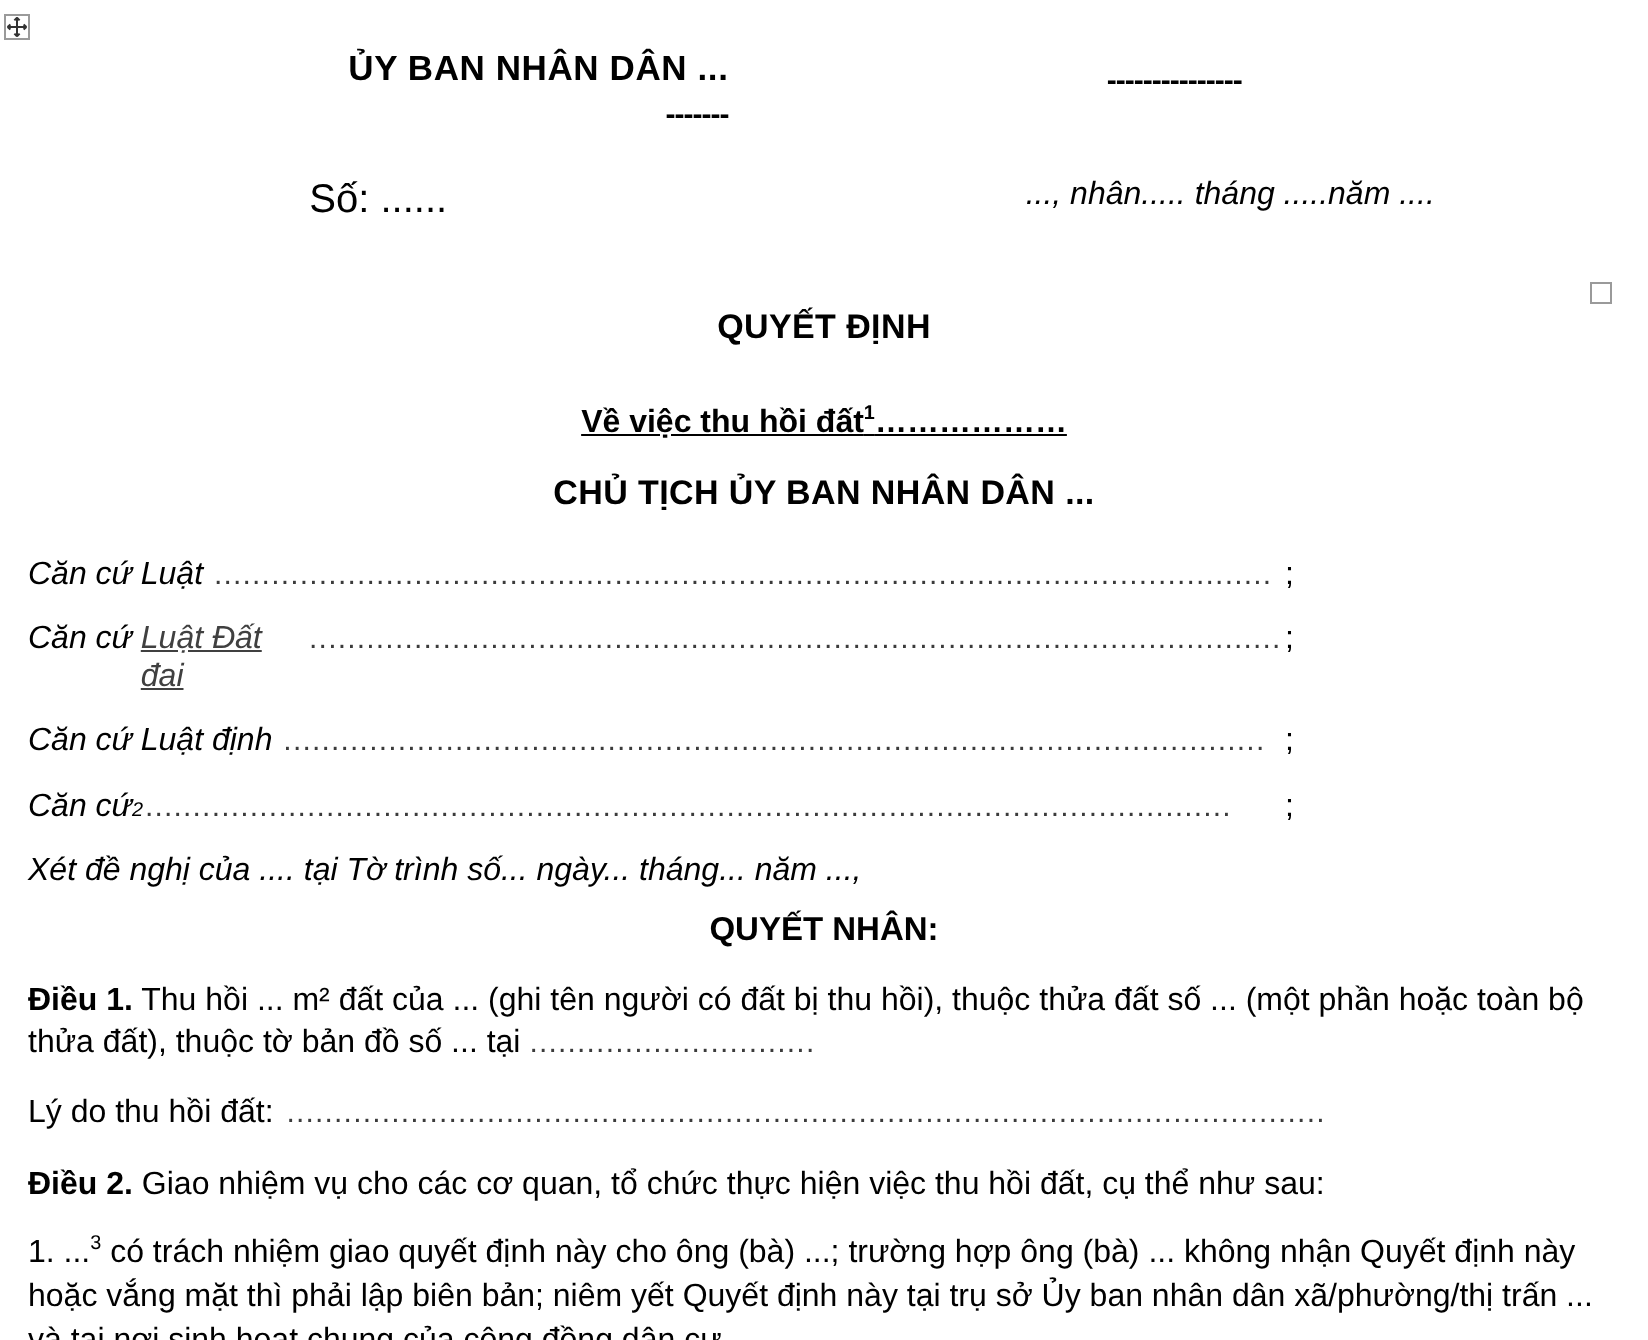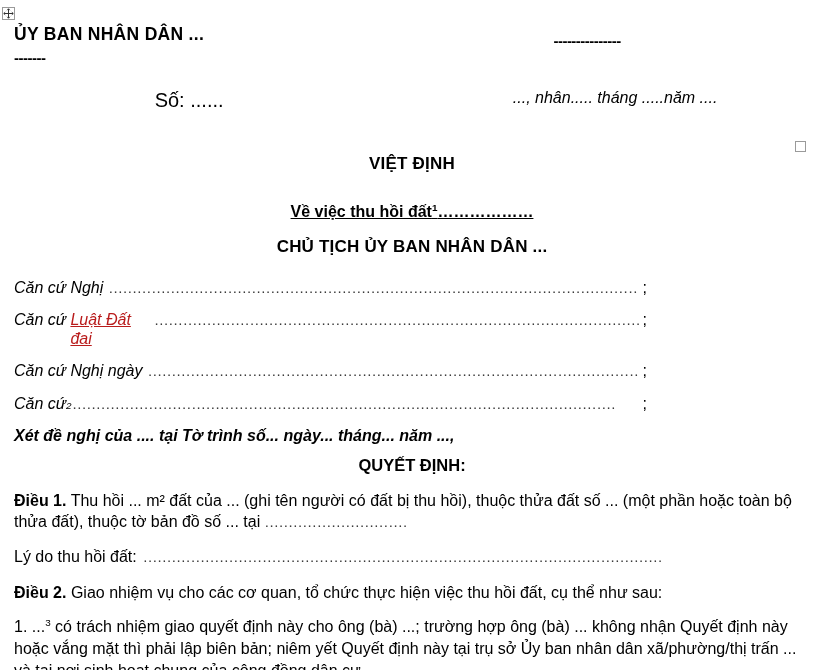--- a/index.html
+++ b/index.html
@@ -52,21 +52,21 @@
     box-sizing: border-box;
   }
 
   
   .letterhead {
     display: flex;
     padding-top: 24px;
   }
   .lh-col-left {
     width: 44%;
-    text-align: left;
+    text-align: right;
   }
   .lh-col-right {
     width: 56%;
     text-align: center;
   }
   .org-name {
     font-size: 17.5px;
     font-weight: bold;
     letter-spacing: 0.3px;
     line-height: 1.25;
@@ -172,31 +172,30 @@
     overflow: hidden;
     white-space: nowrap;
     font-style: normal;
     color: #3b3b3b;
     letter-spacing: 0.6px;
     font-size: 15px;
     margin: 0 1px;
   }
   .basis-end { flex: 0 0 auto; font-style: normal; }
   a.doclink {
-    color: #b91c1c;
+    color: #404040;
     text-decoration: underline;
     font-style: italic;
   }
 
   .consider-line {
     font-size: 16px;
     font-style: italic;
     line-height: 1.2;
     margin-top: 3px;
-    font-weight: bold;
   }
 
   
   .resolve-heading {
     text-align: center;
     font-size: 16.5px;
     font-weight: bold;
     margin-top: 11px;
     line-height: 1.2;
   }
@@ -263,57 +262,57 @@
       <div class="rule-long">---------------</div>
     </div>
   </div>
 
   <div class="numdate">
     <div class="numdate-left">Số: ......</div>
     <div class="numdate-right">..., nhân..... tháng .....năm ....</div>
   </div>
 
   <div class="title-block">
-    <div class="doc-title">VIỆT ĐỊNH</div>
+    <div class="doc-title">QUYẾT ĐỊNH</div>
     <div class="doc-subtitle"><span>Về việc thu hồi đất</span><sup>1</sup><span>………………</span></div>
     <div class="doc-authority">CHỦ TỊCH ỦY BAN NHÂN DÂN ...</div>
   </div>
 
   <div class="basis-list">
 
     <div class="basis-line">
-      <span class="basis-label">Căn cứ Nghị </span>
+      <span class="basis-label">Căn cứ Luật </span>
       <span class="basis-leader">...............................................................................................................</span>
       <span class="basis-end">;</span>
     </div>
 
     <div class="basis-line">
       <span class="basis-label">Căn cứ </span>
       <a class="doclink" href="#">Luật Đất đai</a>
       <span class="basis-leader">..........................................................................................................</span>
       <span class="basis-end">;</span>
     </div>
 
     <div class="basis-line">
-      <span class="basis-label">Căn cứ Nghị ngày </span>
+      <span class="basis-label">Căn cứ Luật định </span>
       <span class="basis-leader">.......................................................................................................</span>
       <span class="basis-end">;</span>
     </div>
 
     <div class="basis-line">
       <span class="basis-label">Căn cứ</span>
         <sup>2</sup>
       <span class="basis-leader">..................................................................................................................</span>
       <span class="basis-end">;</span>
     </div>
 
     <div class="consider-line">Xét đề nghị của .... tại Tờ trình số... ngày... tháng... năm ...,</div>
   </div>
 
-  <div class="resolve-heading">QUYẾT ĐỊNH:</div>
+  <div class="resolve-heading">QUYẾT NHÂN:</div>
 
   <div class="article"><span class="article-label">Điều 1.</span><span> Thu hồi ... m² đất của ... (ghi tên người có đất bị thu hồi), thuộc thửa đất số ... (một phần hoặc toàn bộ thửa đất), thuộc tờ bản đồ số ... tại </span><span class="inline-leader">..............................</span></div>
 
   <div class="reason-line">
     <span class="reason-label">Lý do thu hồi đất: </span>
     <span class="reason-leader">...............................................................................................................</span>
   </div>
 
   <div class="article"><span class="article-label">Điều 2.</span><span> Giao nhiệm vụ cho các cơ quan, tổ chức thực hiện việc thu hồi đất, cụ thể như sau:</span></div>
 

